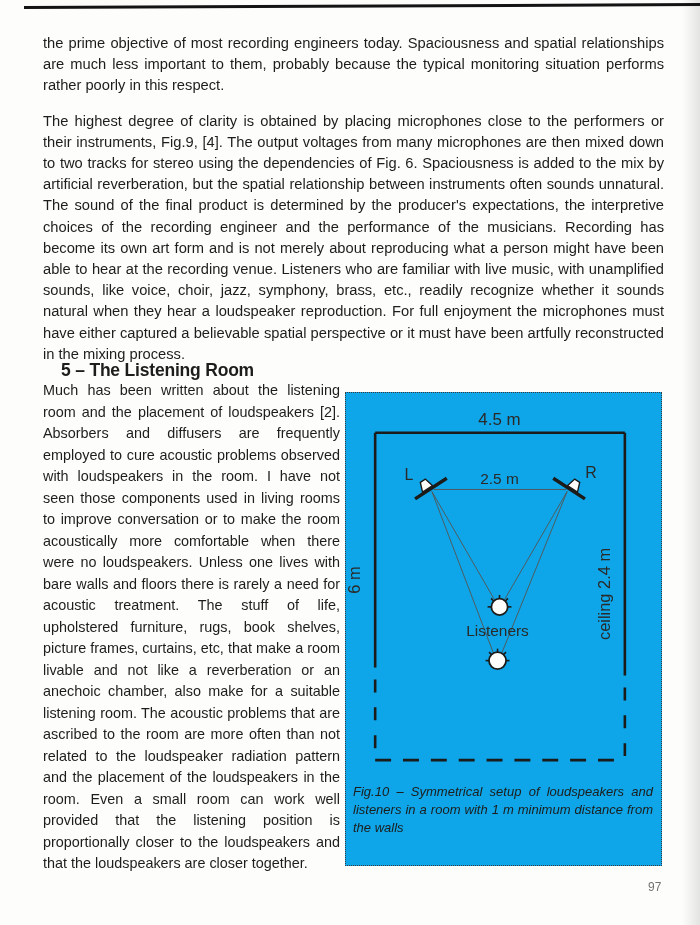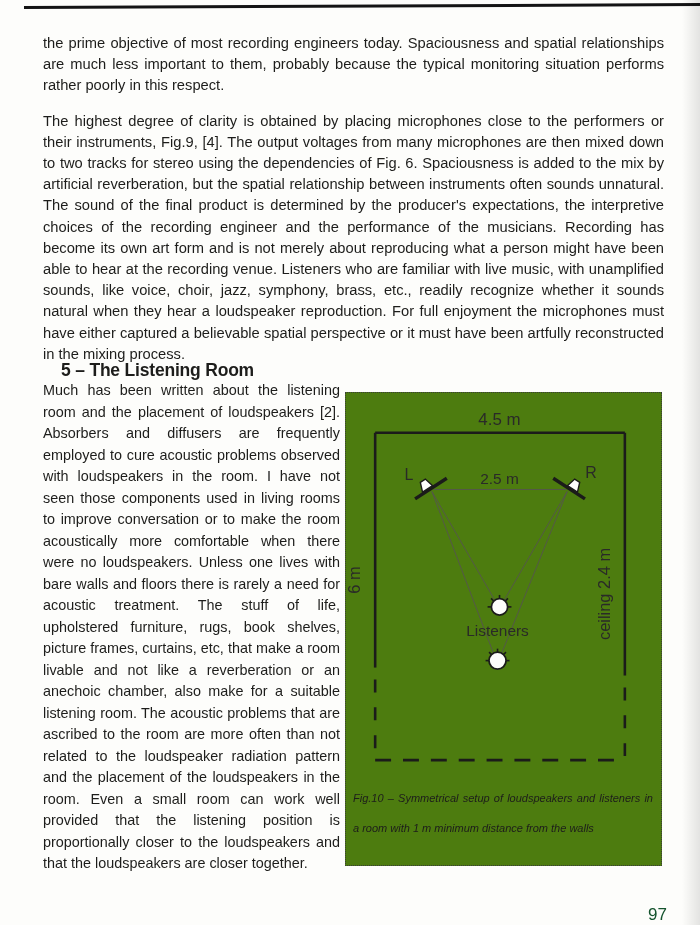--- a/index.html
+++ b/index.html
@@ -29,31 +29,31 @@
     position:absolute;left:61px;top:360px;
     font-size:17.5px;font-weight:bold;letter-spacing:-0.2px;
   }
   .column{
     position:absolute;left:43px;top:380px;width:297px;
     font-size:14.4px;line-height:21.5px;text-align:justify;
   }
   .figure{
     position:absolute;left:345px;top:392px;width:317px;height:474px;
     border:1.6px dotted #3a3a3a;box-sizing:border-box;
-    background:#4d7c0f;
+    background:#0ea5e9;
   }
   .diagram{display:block;width:313px;height:384px;}
   .fig-caption{
     margin:6px 8px 14px 7px;
-    font-size:11px;line-height:30px;font-style:italic;
+    font-size:13px;line-height:18px;font-style:italic;
     text-align:justify;
   }
   .page-number{
-    position:absolute;left:648px;top:905px;
-    font-size:17px;color:#14532d;
+    position:absolute;left:648px;top:880px;
+    font-size:12px;color:#737373;
   }
   svg text{
     font-family:"Liberation Sans","DejaVu Sans",sans-serif;
     fill:#2a2a28;
   }
   .wall{stroke:#1b1b1a;stroke-width:2.6;fill:none;}
   .thinline{stroke:#55544f;stroke-width:0.9;fill:none;}
   .spike{stroke:#1b1b1a;stroke-width:1.6;}
   .head{fill:#fdfdfb;stroke:#1b1b1a;stroke-width:1.8;}
   .spk-bar{fill:#1b1b1a;}

